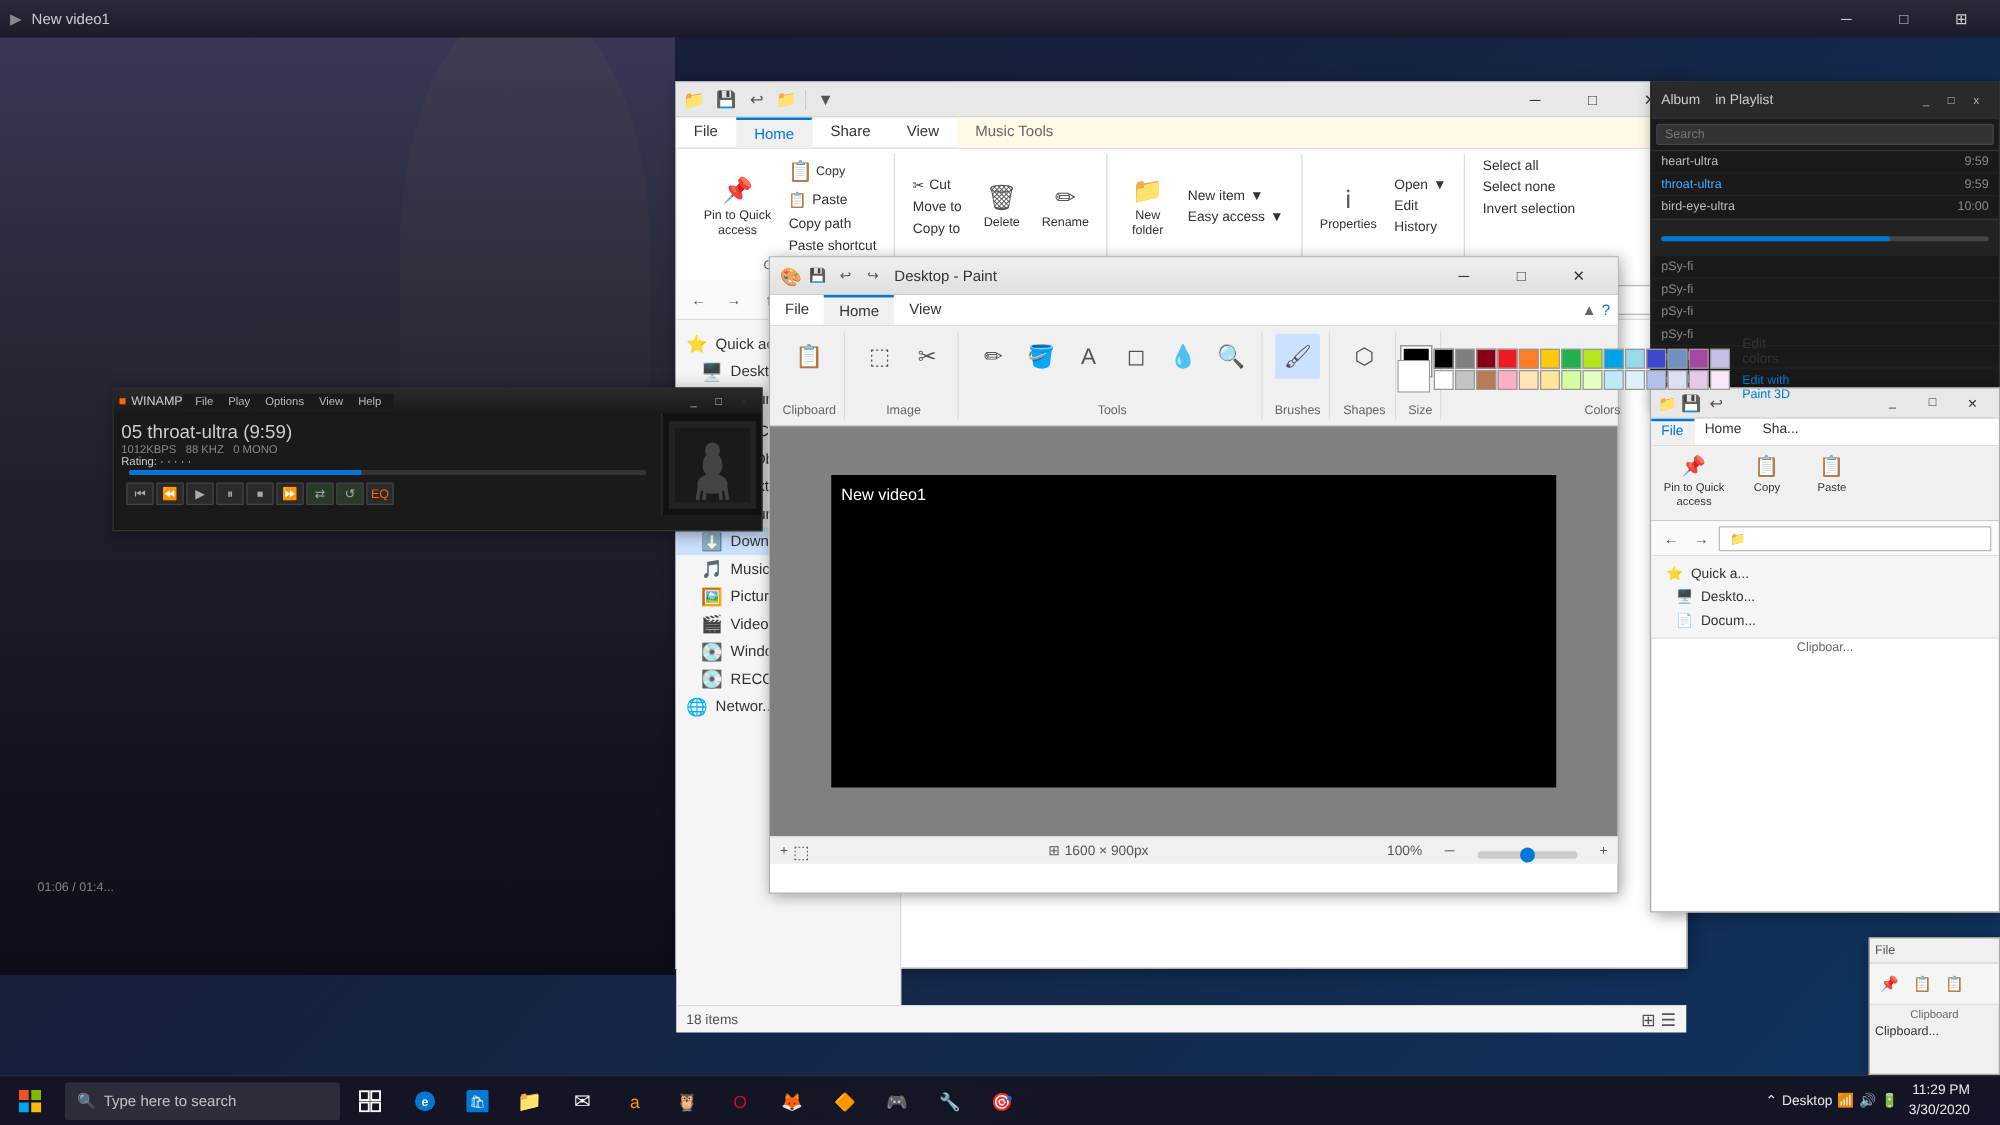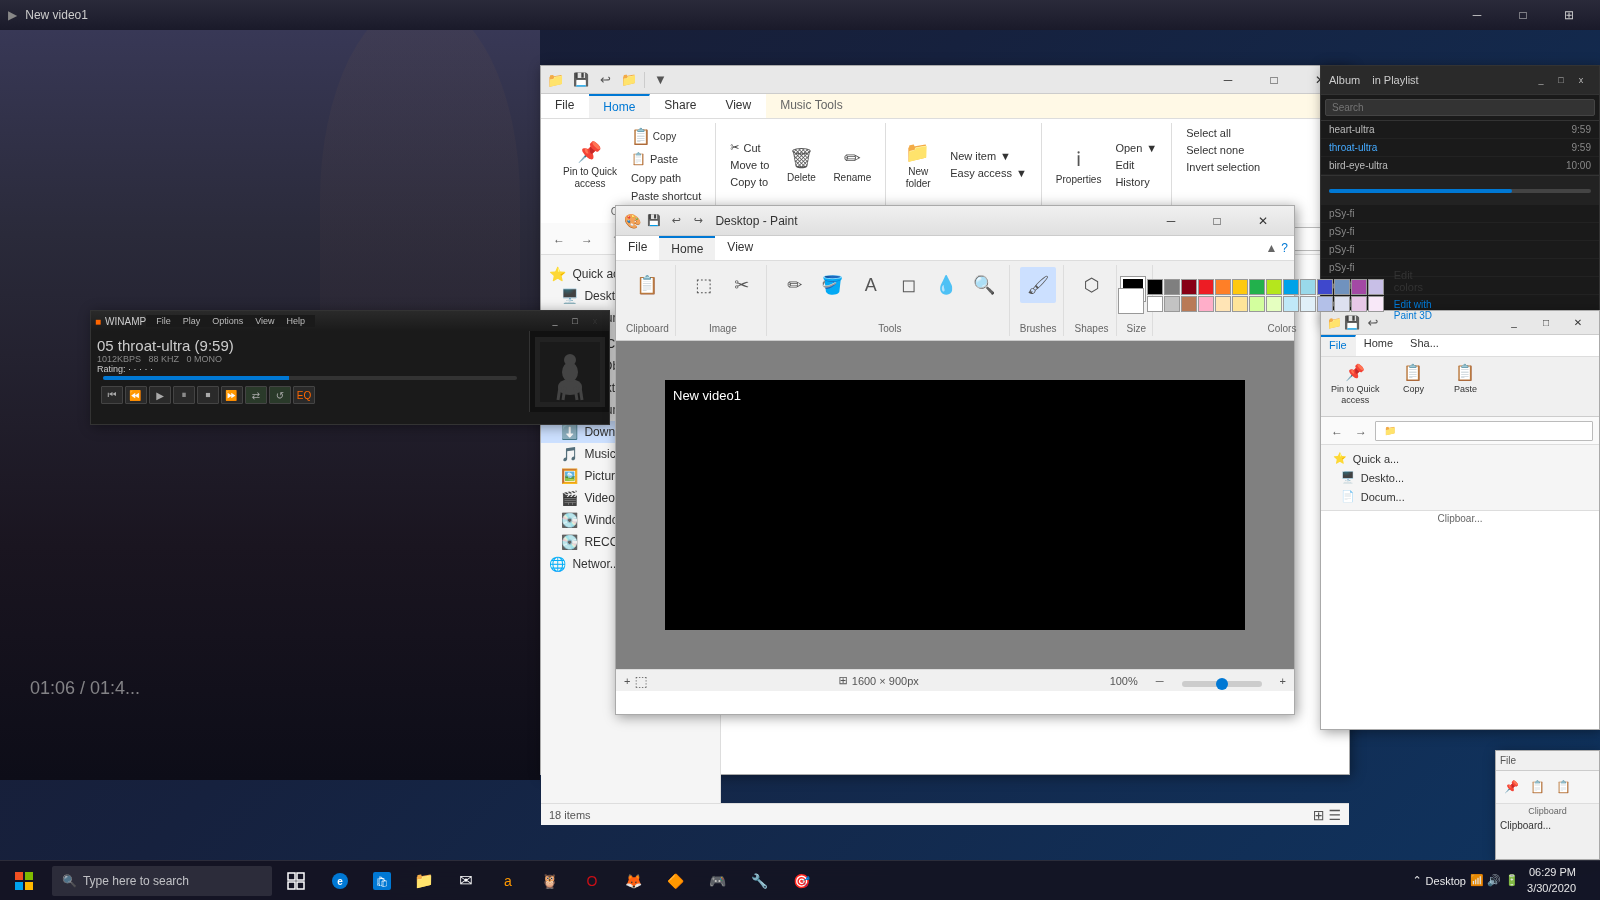--- a/index.html
+++ b/index.html
@@ -16,22 +16,22 @@
       position: absolute; top: 0; left: 0; width: 540px; height: 780px;
       background: linear-gradient(to bottom, #2a2a3a 0%, #1a1a2a 30%, #0d0d1a 60%);
       overflow: hidden;
     }
     .video-text {
       position: absolute; bottom: 120px; left: 30px;
       color: rgba(200,200,200,0.85); font-size: 28px; font-weight: 300;
       line-height: 1.4; text-shadow: 1px 1px 3px rgba(0,0,0,0.8);
     }
     .video-timer {
-      position: absolute; bottom: 81px; left: 30px;
-      color: rgba(180,180,180,0.7); font-size: 18px;
+      position: absolute; bottom: 64px; left: 30px;
+      color: rgba(180,180,180,0.7); font-size: 10px;
     }
 
     
     #taskbar {
       position: absolute; bottom: 0; left: 0; width: 100%; height: 40px;
       background: rgba(20,20,35,0.95); backdrop-filter: blur(10px);
       display: flex; align-items: center; border-top: 1px solid rgba(255,255,255,0.1);
       z-index: 1000;
     }
     .taskbar-start {
@@ -990,18 +990,18 @@
 
   <div class="taskbar-right">
     <div style="display:flex;align-items:center;gap:4px;">
       <span style="cursor:pointer;">⌃</span>
       <span style="cursor:pointer;">Desktop</span>
       <span style="cursor:pointer;">📶</span>
       <span style="cursor:pointer;">🔊</span>
       <span>🔋</span>
     </div>
     <div class="taskbar-clock">
-      <div>06:29 PM</div>
+      <div>11:29 PM</div>
       <div>3/30/2020</div>
     </div>
     <div style="width:6px;cursor:pointer;"></div>
   </div>
 </div>
 
 </body></html>

